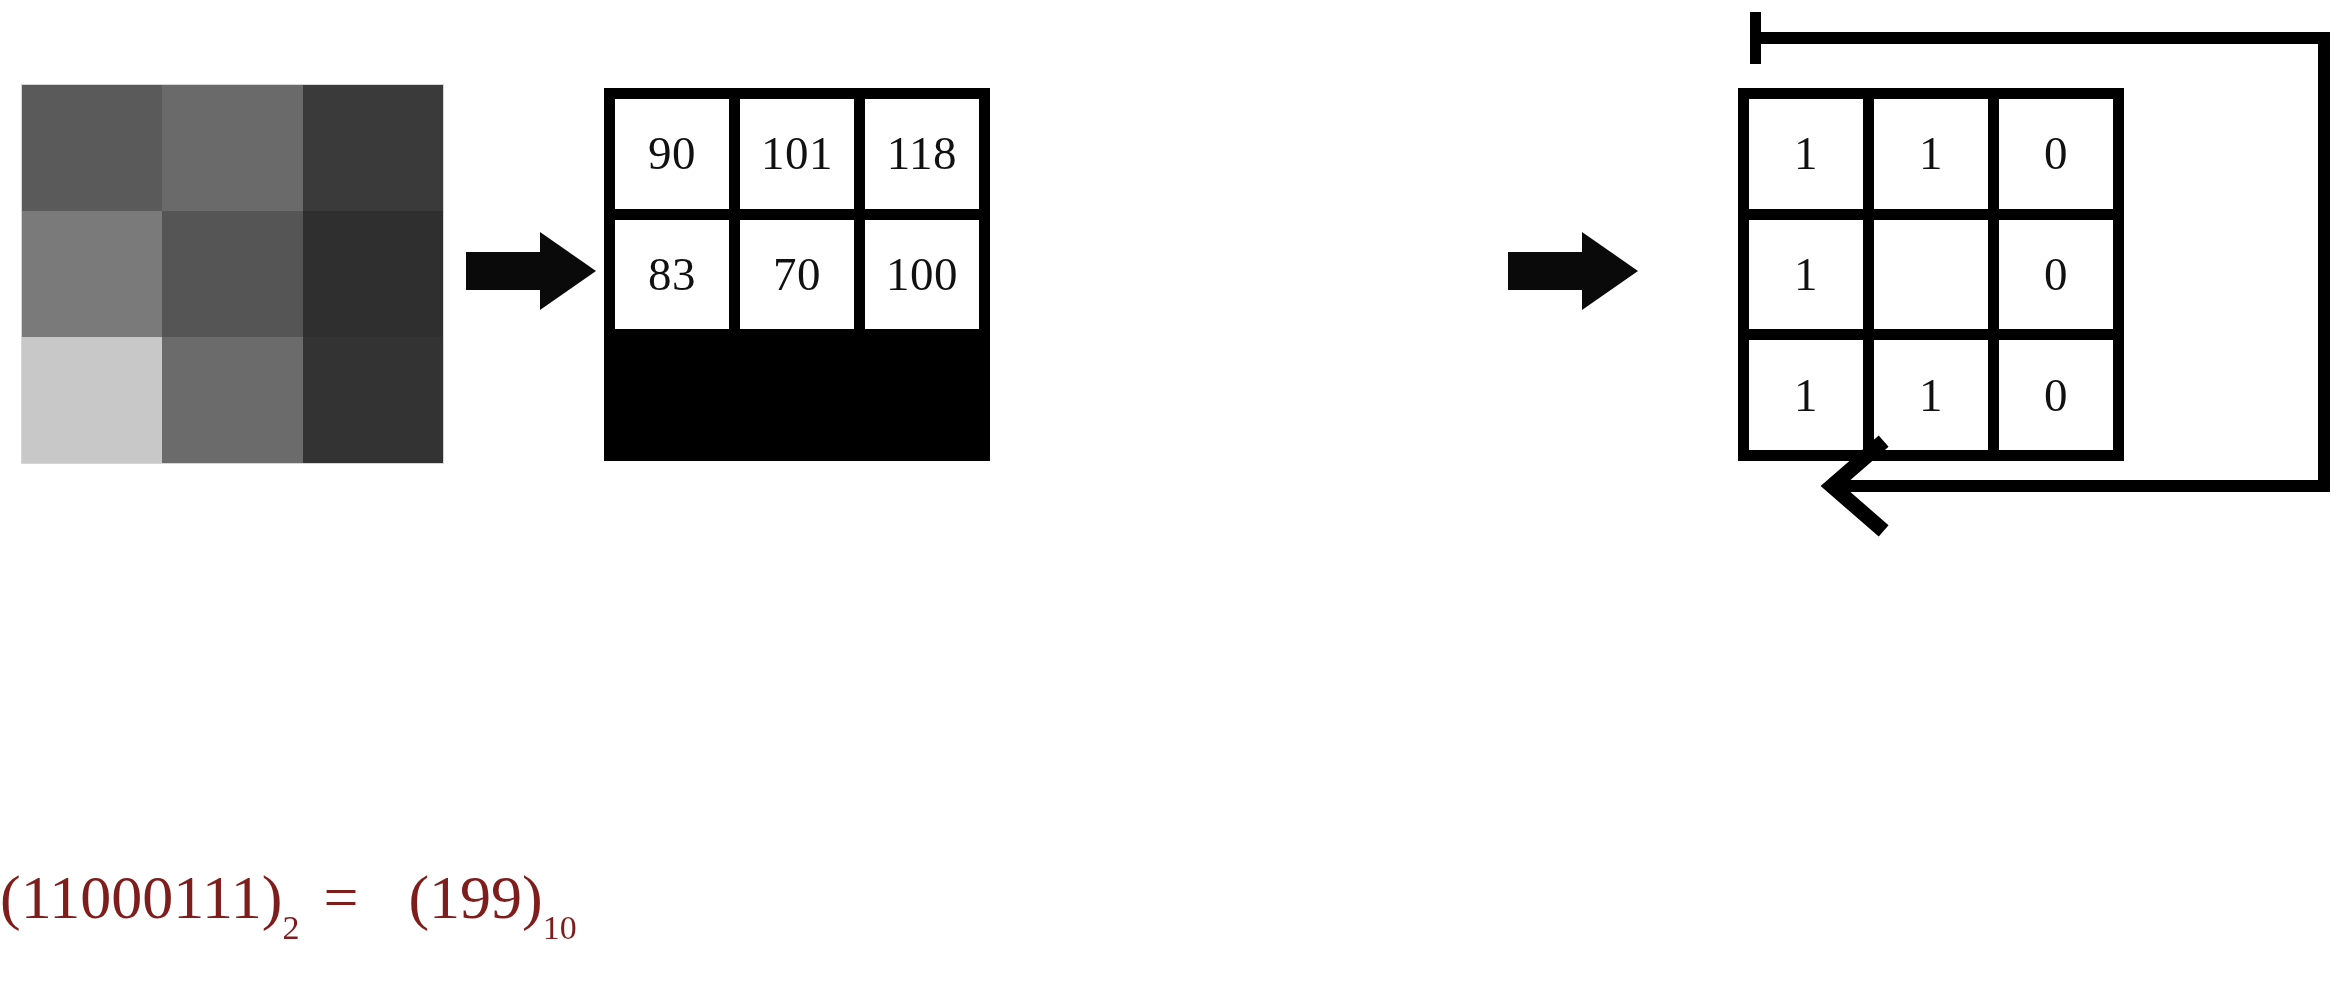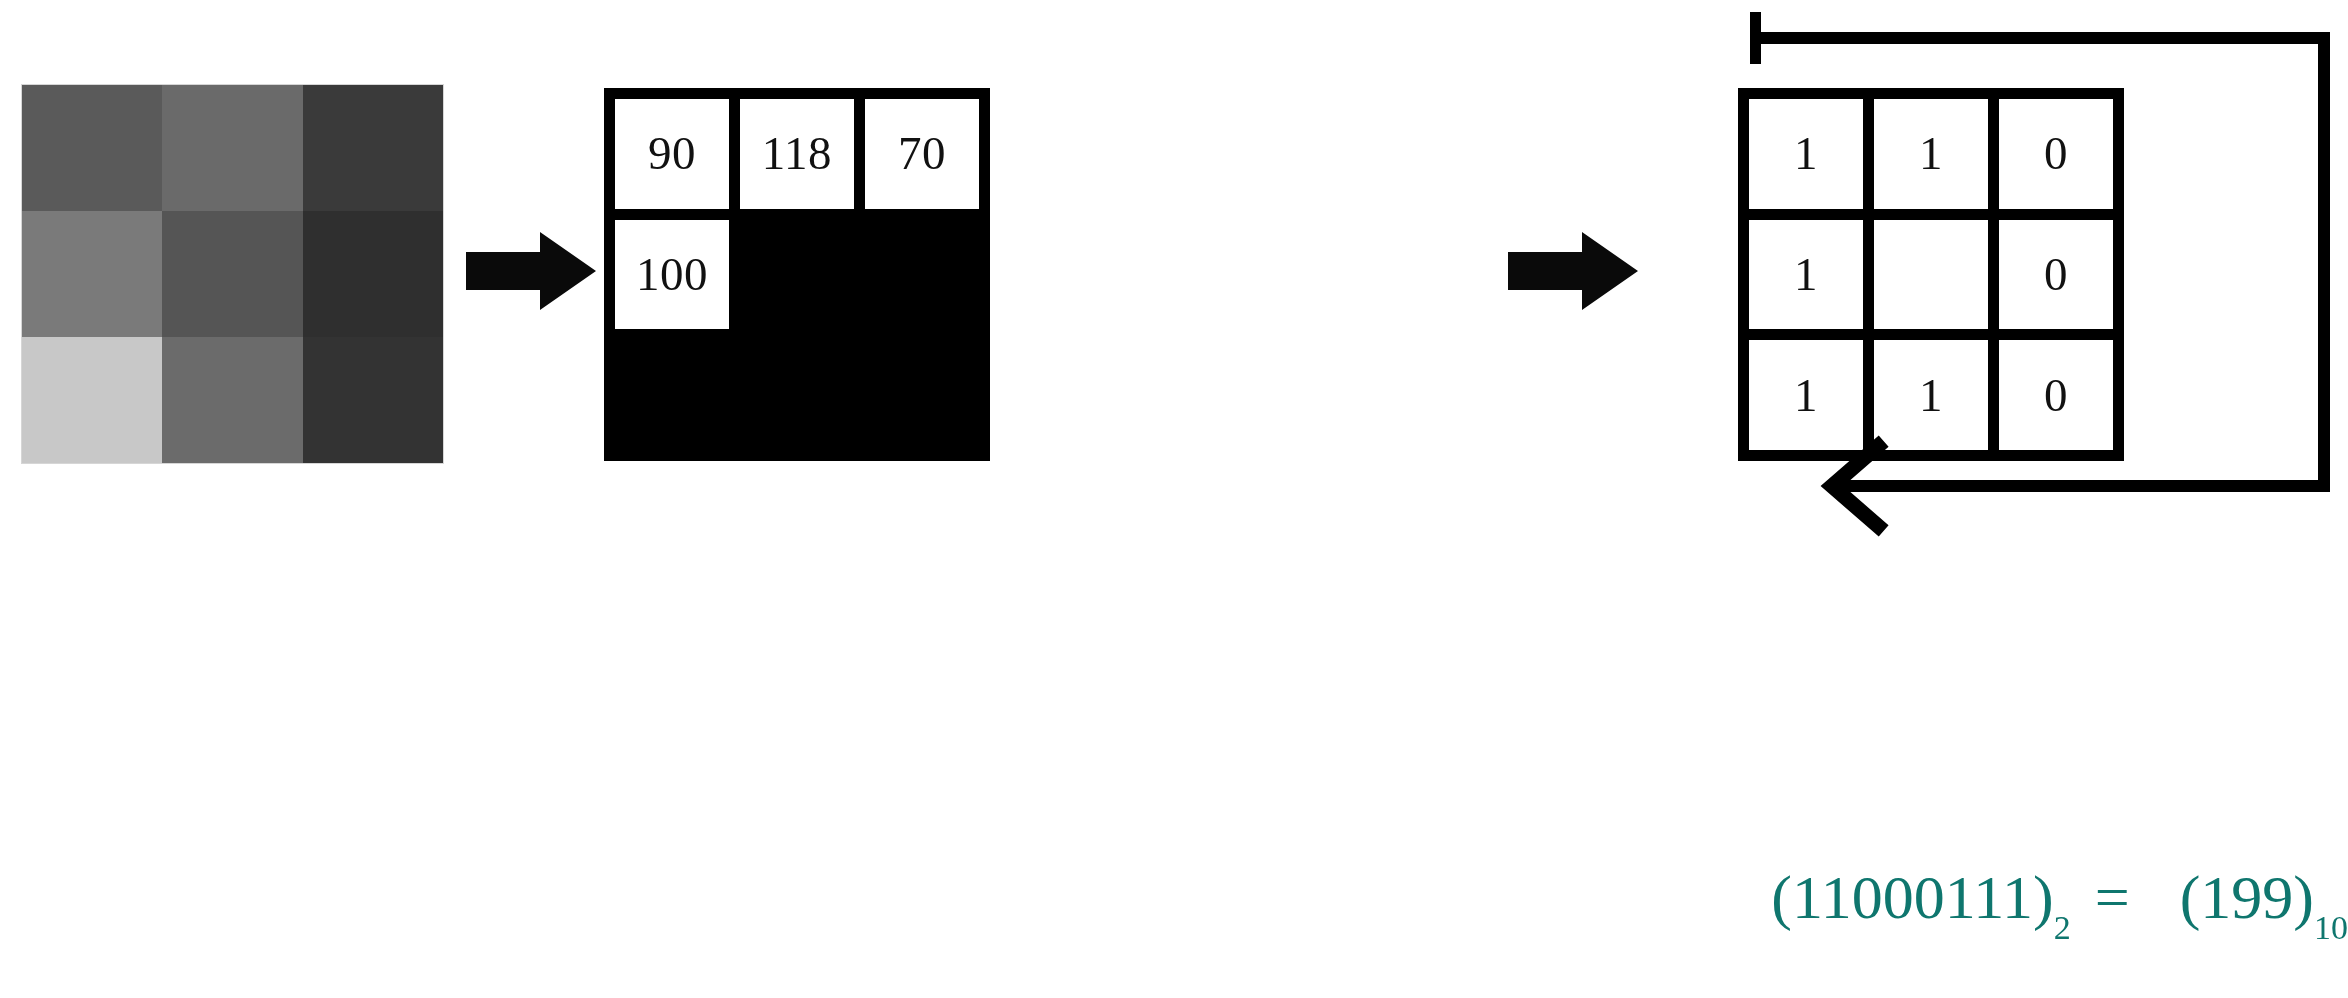--- a/index.html
+++ b/index.html
@@ -86,23 +86,23 @@
     pointer-events: none;
   }
   #traversal-path svg { display: block; width: 100%; height: 100%; overflow: visible; }
 
   
   #equation {
     position: absolute;
     left: 0;
     top: 862px;
     width: 2348px;
-    text-align: right;
+    text-align: left;
     font-size: 62px;
-    color: #0f766e;
+    color: #7f1d1d;
     white-space: nowrap;
     font-family: "Liberation Serif", "DejaVu Serif", serif;
   }
   #equation .sub {
     font-size: 34px;
     vertical-align: sub;
     position: relative;
     top: 8px;
   }
   #equation .eq-sign {
@@ -129,21 +129,23 @@
 </div>
 
 <div class="block-arrow" id="arrow-1" style="left:466px; top:228px;">
   <svg viewBox="0 0 130 86" preserveAspectRatio="none" aria-hidden="true">
     <path d="M0,24 L74,24 L74,4 L130,43 L74,82 L74,62 L0,62 Z" fill="#0a0a0a"></path>
   </svg>
 </div>
 
 <div class="grid3" id="values-grid">
   <div class="cell">90</div>
+  <div class="cell">101</div>
   <div class="cell">118</div>
+  <div class="cell">83</div>
   <div class="cell">70</div>
   <div class="cell">100</div>
 </div>
 
 <div class="block-arrow" id="arrow-2" style="left:1508px; top:228px;">
   <svg viewBox="0 0 130 86" preserveAspectRatio="none" aria-hidden="true">
     <path d="M0,24 L74,24 L74,4 L130,43 L74,82 L74,62 L0,62 Z" fill="#0a0a0a"></path>
   </svg>
 </div>
 

